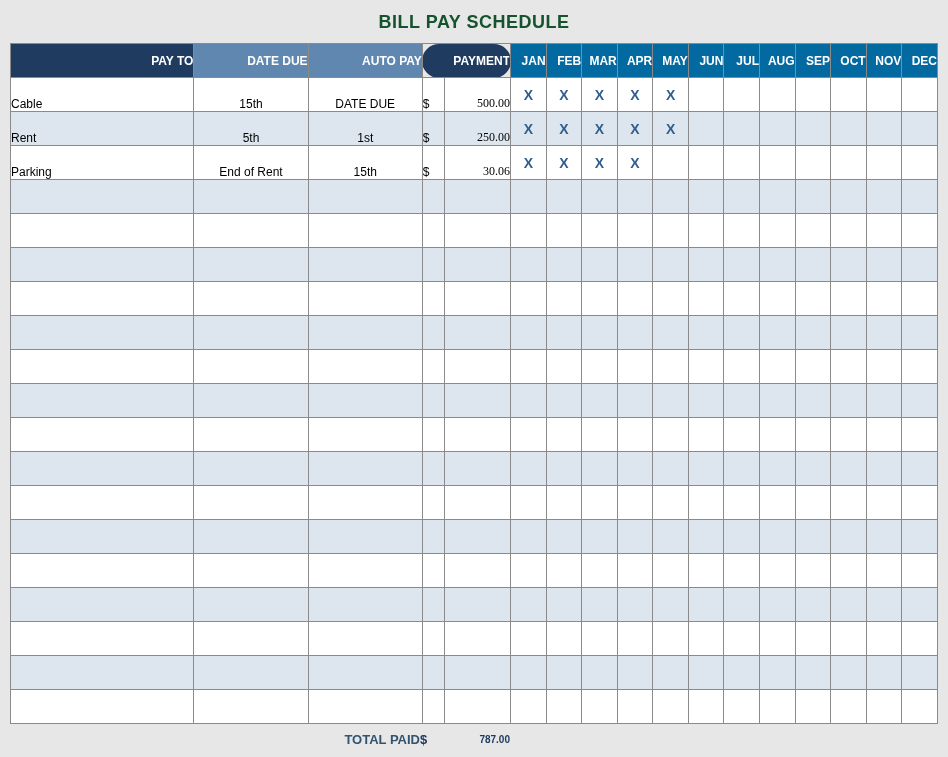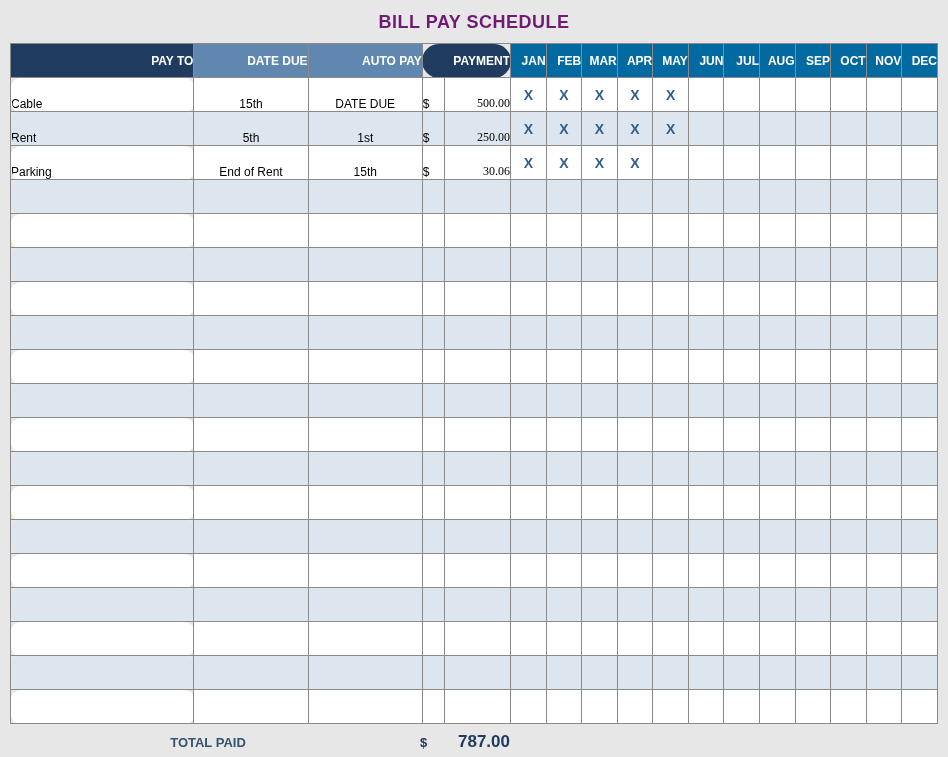--- a/index.html
+++ b/index.html
@@ -10,21 +10,21 @@
     font-family: Arial, Helvetica, sans-serif;
     font-size: 12px;
     color: #000;
   }
   .wrap { padding: 8px 10px 6px 10px; }
   .title {
     text-align: center;
     font-weight: 700;
     font-size: 18px;
     letter-spacing: 0.5px;
-    color: #701a75;
+    color: #14532d;
     padding: 4px 0 10px 0;
   }
   table.sched {
     border-collapse: collapse;
     width: 100%;
     table-layout: fixed;
   }
   table.sched th, table.sched td {
     border: 1px solid #8a8a8a;
     padding: 0;
@@ -50,21 +50,21 @@
   th.dark  { background: #1f3b60; }
   th.light { background: #5f87b0; }
   th.mid   { background: #0369a1; }
   th.amt-border { border-left: none; border-radius: 17px; }
 
   
   tbody td { font-size: 12px; }
   .row-white td { background: #ffffff; }
   .row-blue  td { background: #dde6ef; }
 
-  td.payto-cell { padding: 0 4px; text-align: left; vertical-align: bottom; font-size: 12px; border-radius: 9px; }
+  td.payto-cell { padding: 0 4px; text-align: left; vertical-align: bottom; font-size: 12px; }
   td.center     { text-align: center; vertical-align: bottom; }
   td.currency   { text-align: left; vertical-align: bottom; padding: 0 0 0 6px; border-right: none; }
   td.amount     { text-align: right; vertical-align: bottom; padding: 0 6px 0 0; border-left: none; font-family: Liberation Serif, serif; }
   td.month-cell { text-align: center; vertical-align: middle; }
 
   .xmark {
     color: #2f5e8f;
     font-weight: 700;
     font-family: "Segoe UI", Arial, sans-serif;
     font-size: 14px;
@@ -72,35 +72,34 @@
 
   .footer {
     display: flex;
     align-items: center;
     padding: 8px 0 0 0;
   }
   .footer-label {
     color: #33536f;
     font-weight: 700;
     font-size: 13px;
-    text-align: center;
+    text-align: right;
     width: 410px;
-    padding-right: 14px;
   }
   .footer-cur {
     color: #1f3b60;
     font-weight: 700;
     font-size: 13px;
     width: 22px;
     text-align: left;
   }
   .footer-amt {
     color: #1f3b60;
     font-weight: 700;
-    font-size: 17px;
+    font-size: 10px;
     width: 68px;
     text-align: right;
   }
 </style>
 </head>
 <body>
 
 <div class="wrap">
   <div class="title">BILL PAY SCHEDULE</div>
 

